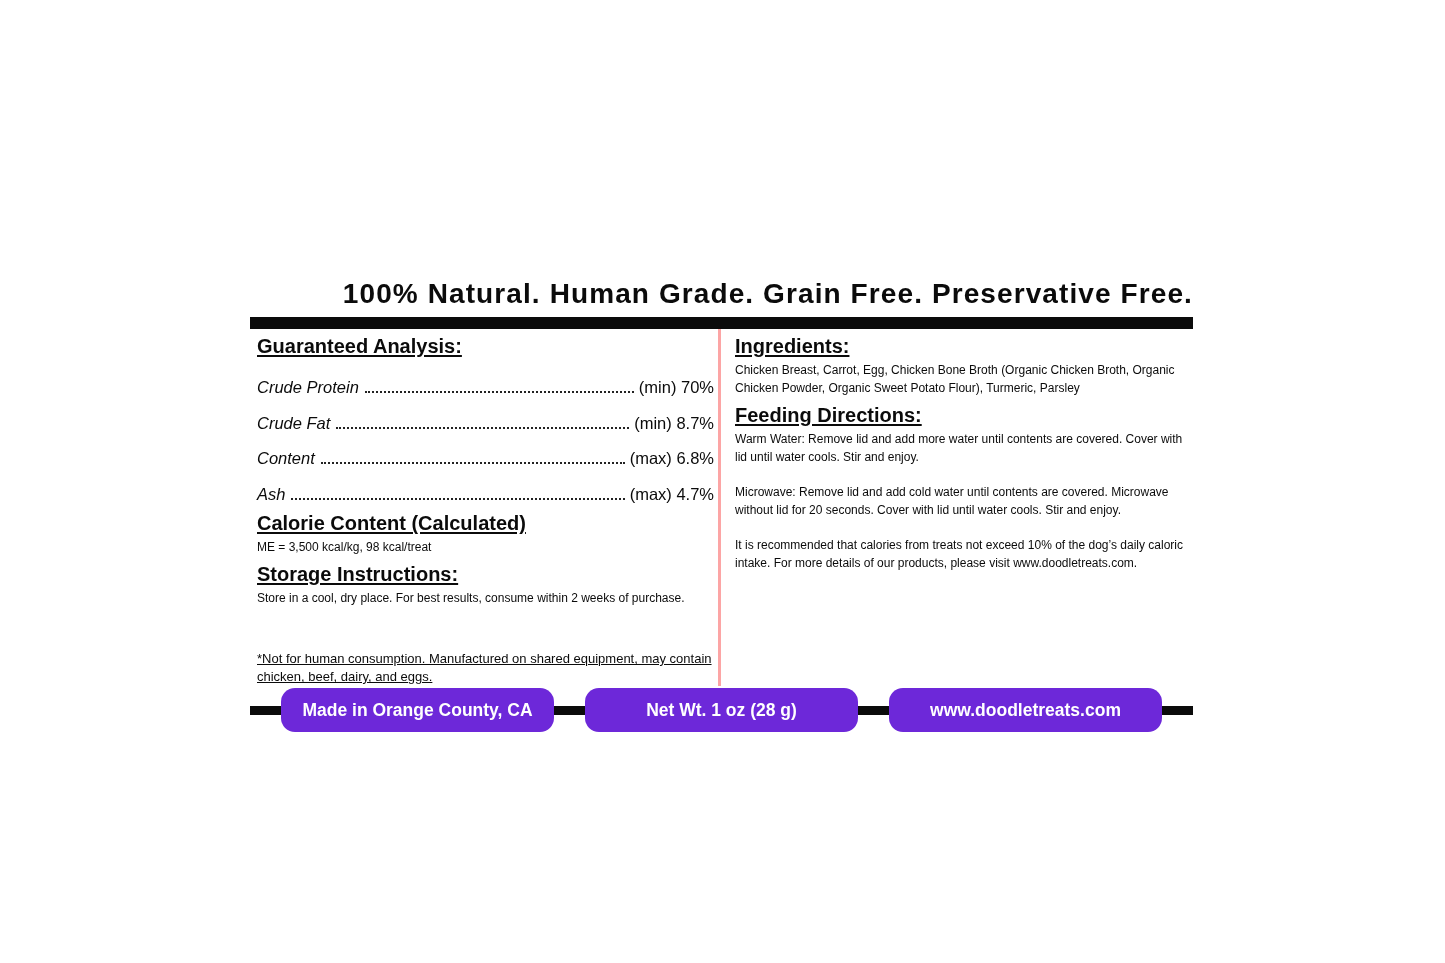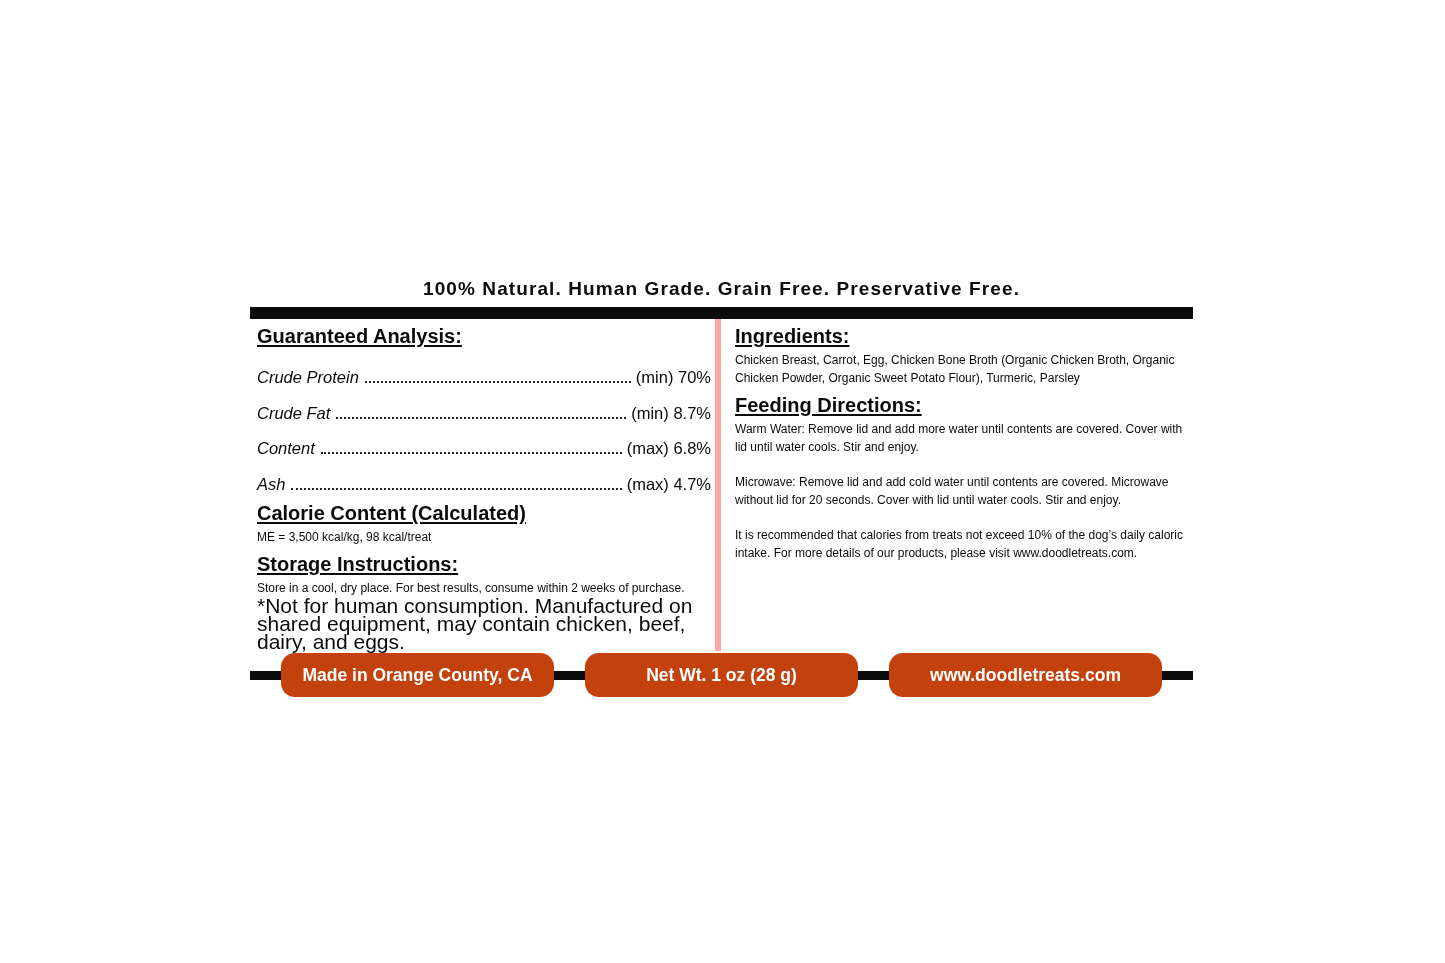--- a/index.html
+++ b/index.html
@@ -9,40 +9,40 @@
     font-family: "Liberation Sans", "DejaVu Sans", sans-serif;
     color: #0b0b0b;
     overflow: hidden;
   }
   .sheet {
     position: absolute;
     left: 250px; top: 278px;
     width: 943px;
   }
   .title {
-    text-align: center;
+    text-align: right;
     font-weight: 800;
-    font-size: 19px;
+    font-size: 28px;
     letter-spacing: 1.1px;
     white-space: nowrap;
     color: #0b0b0b;
   }
   .topbar {
     margin-top: 7px;
     height: 12px;
     background: #0b0b0b;
   }
   .columns {
     display: flex;
     align-items: stretch;
     min-height: 324px;
   }
   .col-left {
     width: 471px;
-    border-right: 6px solid #fca5a5;
+    border-right: 3px solid #fca5a5;
     padding: 5px 4px 0 7px;
   }
   .col-right {
     flex: 1;
     padding: 5px 10px 0 14px;
   }
   .heading {
     font-weight: 700;
     font-size: 20px;
     line-height: 24px;
@@ -66,39 +66,41 @@
     flex: 1;
     border-bottom: 2px dotted #222;
     margin: 0 5px 3px 6px;
     min-width: 20px;
   }
   .ga-value { white-space: nowrap; margin-top: 18px; }
   .mt6 { margin-top: 6px; }
   .mt8 { margin-top: 8px; }
   .para { margin-bottom: 17px; }
   .disclaimer {
-    font-size: 21px;
+    margin-top: 43px;
+    font-size: 13px;
     line-height: 18px;
+    text-decoration: underline;
   }
   .badges-row {
     display: flex;
     align-items: center;
     margin-top: 2px;
     height: 44px;
   }
   .connector {
     height: 9px;
     background: #0b0b0b;
     width: 31px;
     flex: 0 0 31px;
   }
   .pill {
     flex: 1;
     height: 44px;
-    background: #c2410c;
+    background: #6d28d9;
     border-radius: 14px;
     color: #ffffff;
     font-weight: 700;
     font-size: 17.5px;
     display: flex;
     align-items: center;
     justify-content: center;
     white-space: nowrap;
   }
 </style>

